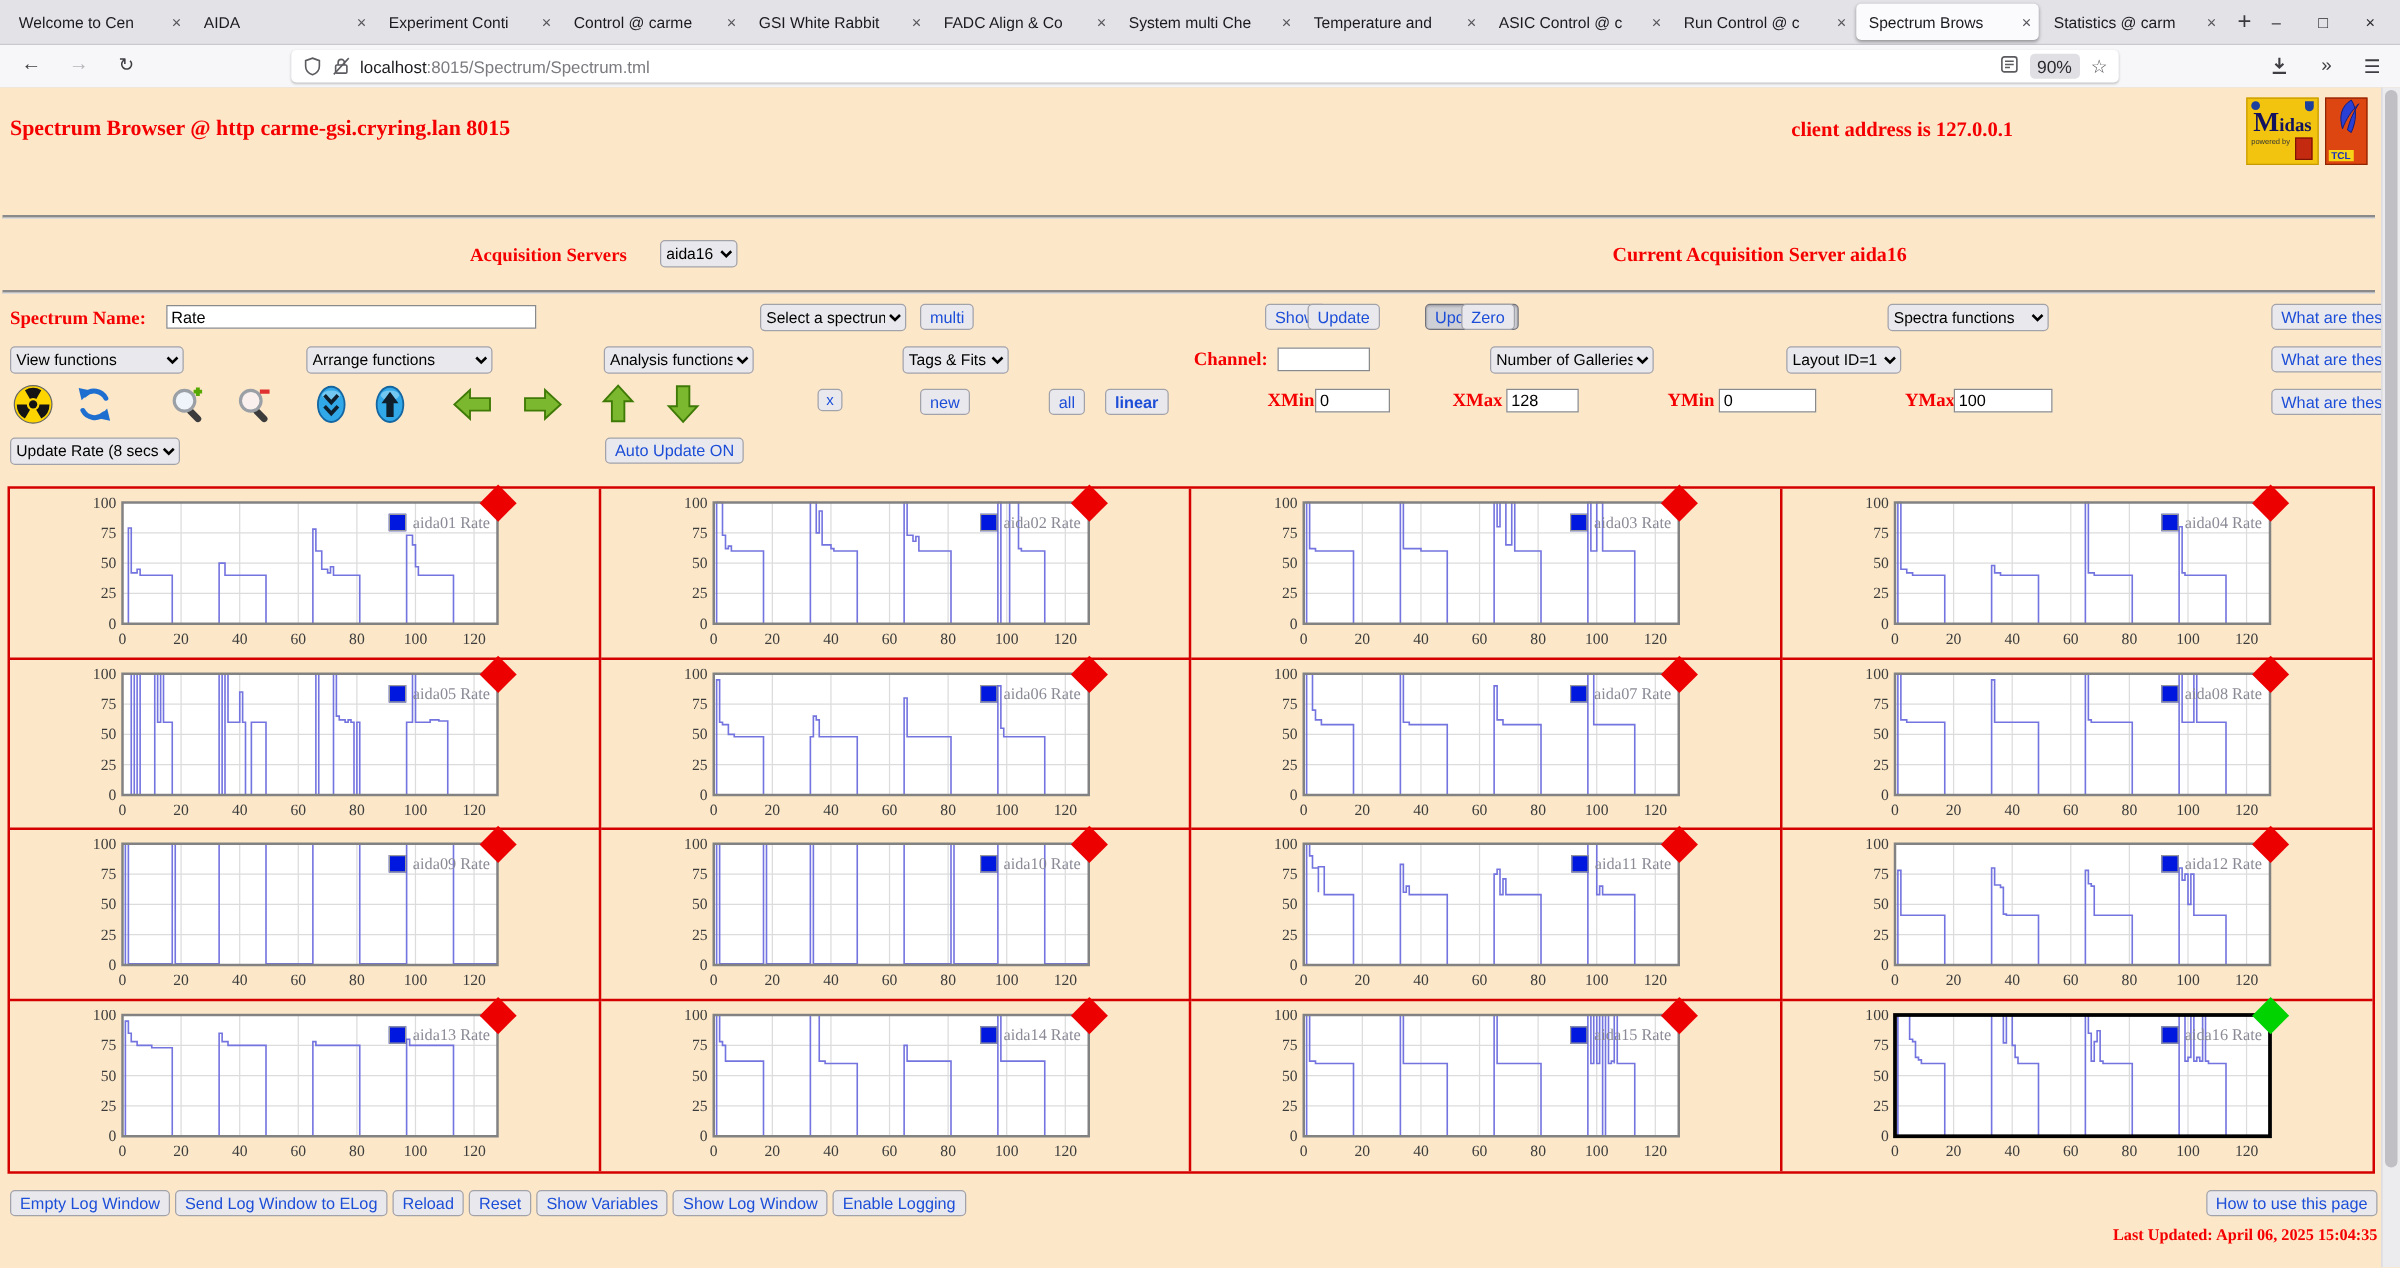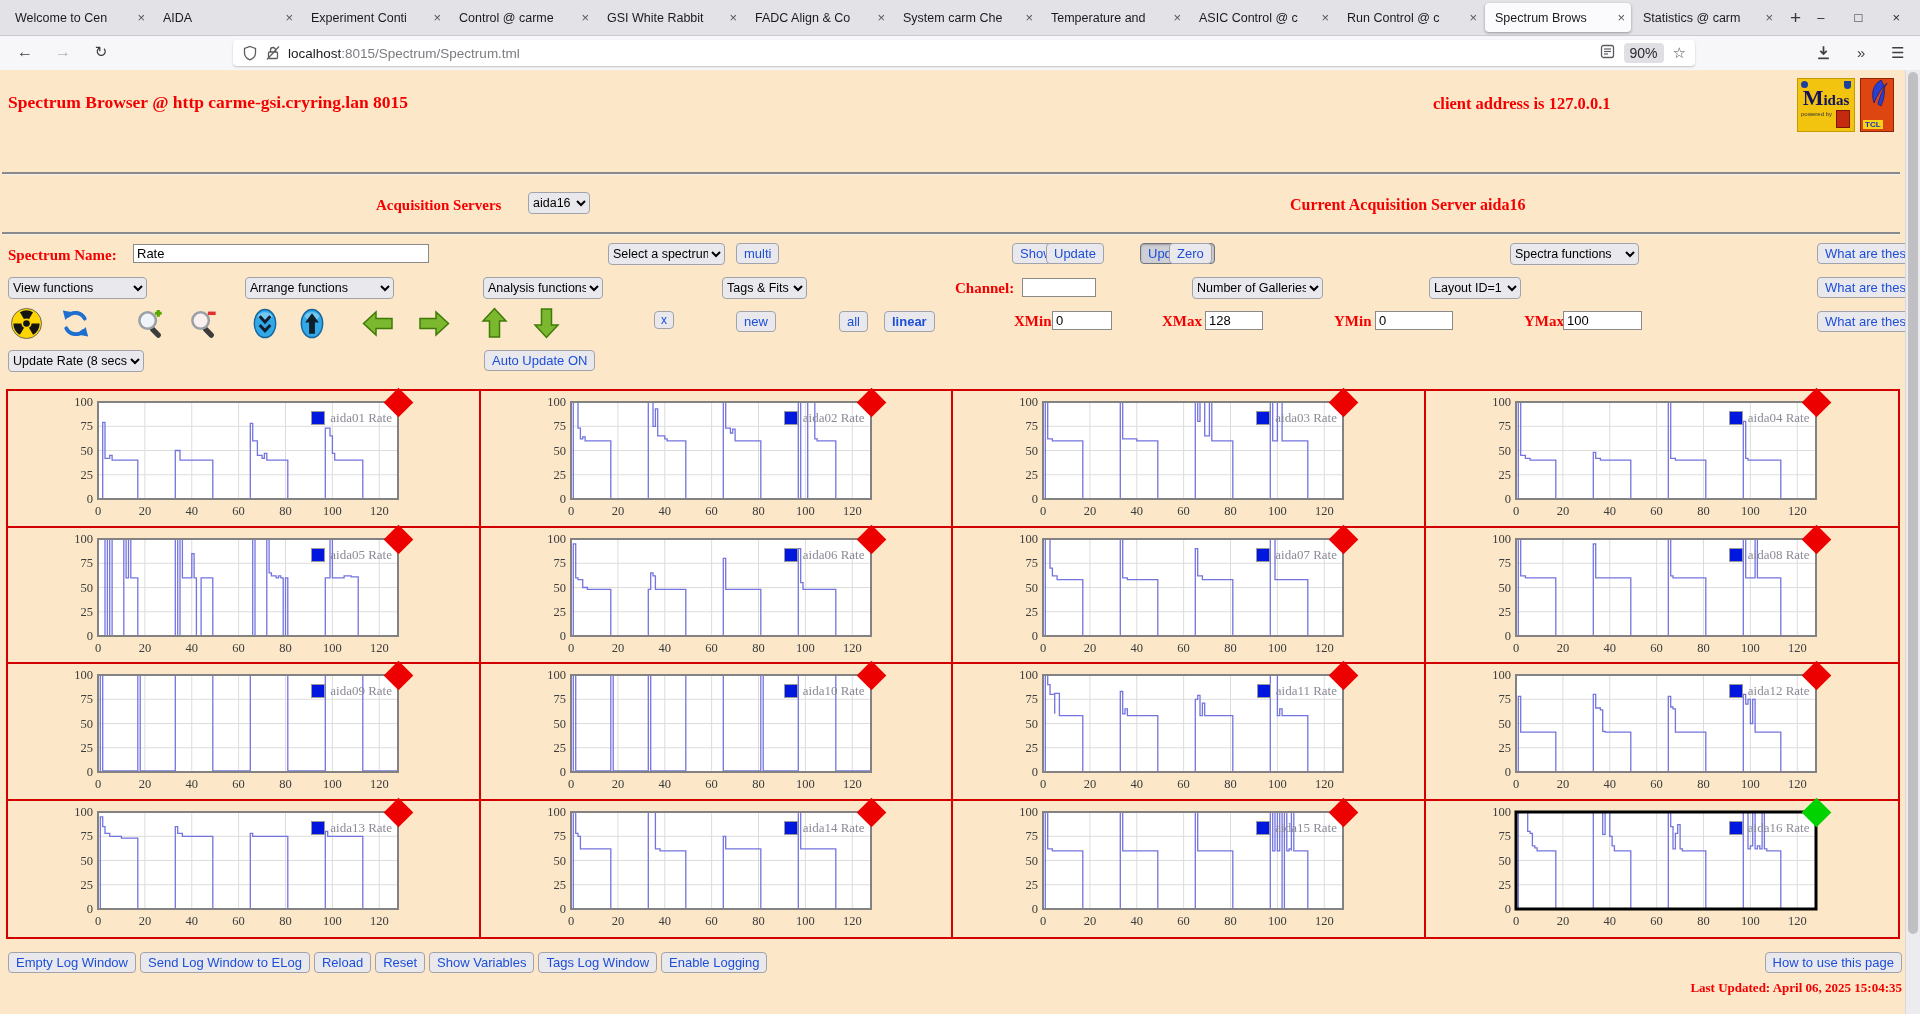--- a/index.html
+++ b/index.html
@@ -122,21 +122,21 @@
       </div>
       <div class="tab">
         <span class="tab-label">GSI White Rabbit</span>
         <span class="tab-close">×</span>
       </div>
       <div class="tab">
         <span class="tab-label">FADC Align &amp; Co</span>
         <span class="tab-close">×</span>
       </div>
       <div class="tab">
-        <span class="tab-label">System carm Che</span>
+        <span class="tab-label">System multi Che</span>
         <span class="tab-close">×</span>
       </div>
       <div class="tab">
         <span class="tab-label">Temperature and</span>
         <span class="tab-close">×</span>
       </div>
       <div class="tab">
         <span class="tab-label">ASIC Control @ c</span>
         <span class="tab-close">×</span>
       </div>
@@ -897,21 +897,21 @@
           </div><div class="diamond green"></div></div>
       </div>
     </div>
 
   <div id="footrow">
       <button class="btn">Empty Log Window</button>
       <button class="btn">Send Log Window to ELog</button>
       <button class="btn">Reload</button>
       <button class="btn">Reset</button>
       <button class="btn">Show Variables</button>
-      <button class="btn">Tags Log Window</button>
+      <button class="btn">Show Log Window</button>
       <button class="btn">Enable Logging</button>
     </div>
   <button class="btn" id="btn-howto">How to use this page</button>
   <div class="abs rl" id="lastupd">Last Updated: April 06, 2025 15:04:35</div>
 </div>
 
 <div class="sb">
     <div class="sb-thumb"></div>
   </div>
 

